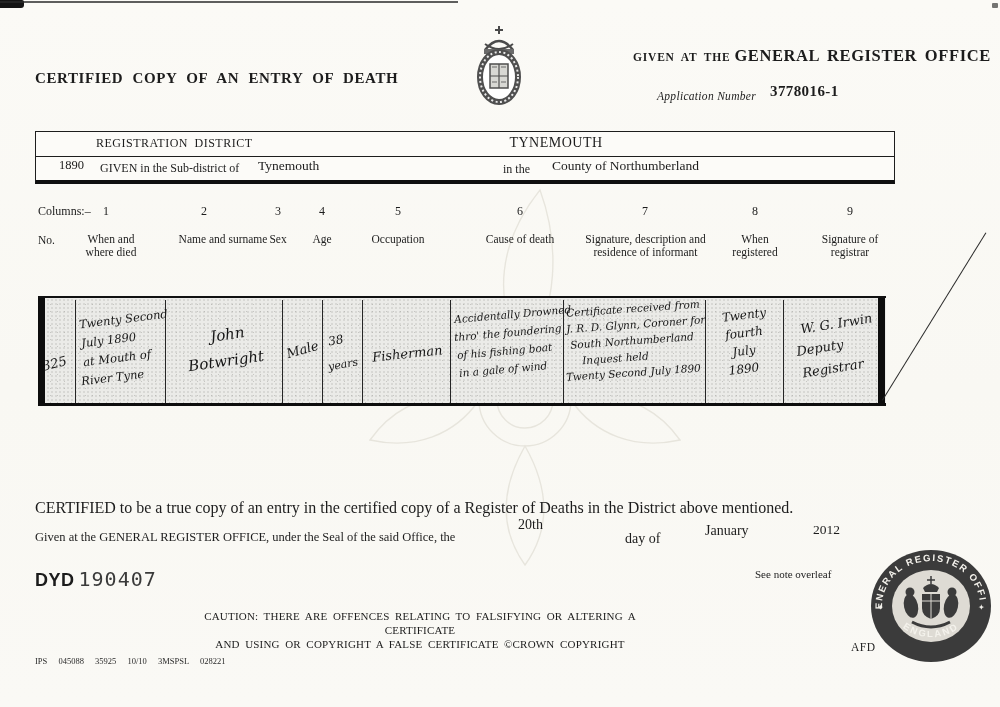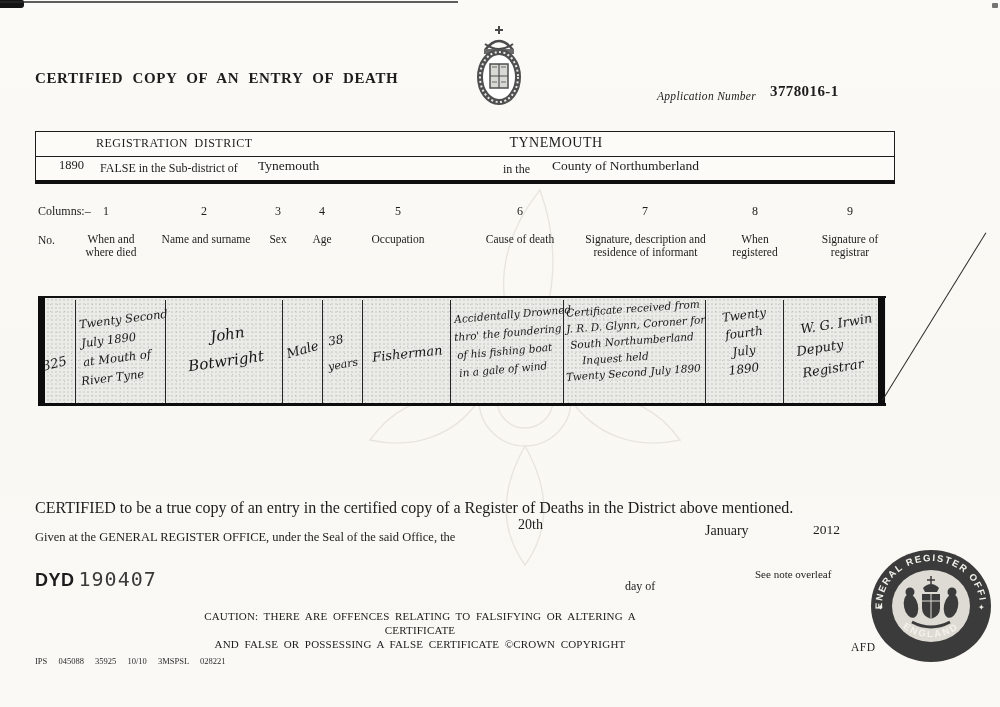--- a/index.html
+++ b/index.html
@@ -51,21 +51,21 @@
   .tbar{top:0;width:7px;height:100%;background:#0d0d0d;}
   .tdiv{top:2px;width:1px;height:98%;background:#252525;}
   .hw{font-family:"DejaVu Serif",serif;font-style:italic;color:#161616;white-space:nowrap;}
   .hw-lines div{white-space:nowrap;}
   
   .strike{left:882px;top:400px;width:197px;border-top:1.4px solid #2b2b2b;transform:rotate(-58.3deg);transform-origin:0 0;}
   
   .certified{left:35px;top:499px;font-size:16px;}
   .given-line{left:35px;top:530px;font-size:12.5px;}
   .date-day{left:518px;top:517px;font-size:14px;}
-  .date-dayof{left:625px;top:531px;font-size:12px;margin-top:48px;}
+  .date-dayof{left:625px;top:531px;font-size:14px;}
   .date-month{left:705px;top:523px;font-size:14px;}
   .date-year{left:813px;top:522px;font-size:13.5px;}
   .serial{left:35px;top:567px;}
   .serial .pfx{font-family:"Liberation Sans",sans-serif;font-weight:bold;font-size:18px;letter-spacing:.5px;}
   .serial .num{font-family:"DejaVu Sans Mono",monospace;font-size:20px;color:#3a3a3a;letter-spacing:1px;margin-left:4px;}
   .see-note{left:755px;top:568px;font-size:11px;}
   .caution{left:170px;top:609px;width:500px;text-align:center;font-size:11px;line-height:14px;letter-spacing:.2px;word-spacing:2.5px;}
   .warning{margin-top:6px;font-size:12.5px;font-weight:bold;letter-spacing:.4px;word-spacing:3px;}
   .smallprint{left:35px;top:656px;font-size:8.5px;word-spacing:9px;color:#2a2a2a;}
   .afd{left:851px;top:641px;font-size:11.5px;letter-spacing:.5px;}
@@ -104,48 +104,52 @@
       <path d="M26 20 Q 40 30 54 20" stroke-width="2"></path>
       <rect x="25" y="25" width="30" height="5" fill="#6a6a6a" stroke="none"></rect>
     </g>
     <ellipse cx="40" cy="53" rx="19" ry="25" fill="#fff" stroke="#4f4f4f" stroke-width="6"></ellipse>
     <ellipse cx="40" cy="53" rx="19" ry="25" fill="none" stroke="#e8e8e8" stroke-width="2" stroke-dasharray="2 2.5"></ellipse>
     <rect x="31" y="40" width="18" height="24" fill="#d8d8d4" stroke="#4f4f4f" stroke-width="1.5"></rect>
     <path d="M31 52 h18 M40 40 v24" stroke="#4f4f4f" stroke-width="1.2"></path>
     <path d="M33 43 h5 M42 58 h5 M33 58 h5 M42 43 h5" stroke="#6a6a6a" stroke-width="1"></path>
   </svg>
 
+  <div class="abs given-at">
+    <span class="sm">GIVEN AT THE</span>
+    <span class="lg">GENERAL REGISTER OFFICE</span>
+  </div>
   <div class="abs app-label">Application Number</div>
   <div class="abs app-value">3778016-1</div>
 
   <div class="abs dbox">
     <div class="abs dbox-divider"></div>
     <div class="abs dbox-reg-label">REGISTRATION DISTRICT</div>
     <div class="abs dbox-reg-value">TYNEMOUTH</div>
     <div class="abs dbox-year">1890</div>
-    <div class="abs dbox-death-label">FALSE in the Sub-district of</div>
+    <div class="abs dbox-death-label">GIVEN in the Sub-district of</div>
     <div class="abs dbox-subdistrict">Tynemouth</div>
     <div class="abs dbox-inthe">in the</div>
     <div class="abs dbox-county">County of Northumberland</div>
   </div>
 
   <div class="abs cols-label">Columns:–</div>
   <div class="abs col-num" style="left:103px">1</div>
   <div class="abs col-num" style="left:201px">2</div>
   <div class="abs col-num" style="left:275px">3</div>
   <div class="abs col-num" style="left:319px">4</div>
   <div class="abs col-num" style="left:395px">5</div>
   <div class="abs col-num" style="left:517px">6</div>
   <div class="abs col-num" style="left:642px">7</div>
   <div class="abs col-num" style="left:752px">8</div>
   <div class="abs col-num" style="left:847px">9</div>
 
   <div class="abs no-label">No.</div>
   <div class="abs col-head" style="left:75px;width:72px">When and where died</div>
-  <div class="abs col-head" style="left:145px;width:122px">Name and surname</div>
+  <div class="abs col-head" style="left:162px;width:122px">Name and surname</div>
   <div class="abs col-head" style="left:258px;width:40px">Sex</div>
   <div class="abs col-head" style="left:302px;width:40px">Age</div>
   <div class="abs col-head" style="left:356px;width:84px">Occupation</div>
   <div class="abs col-head" style="left:468px;width:104px">Cause of death</div>
   <div class="abs col-head" style="left:568px;width:155px">Signature, description and residence of informant</div>
   <div class="abs col-head" style="left:720px;width:70px">When registered</div>
   <div class="abs col-head" style="left:808px;width:84px">Signature of registrar</div>
 
   <div class="abs reg-table">
     <div class="abs tbar" style="left:0"></div>
@@ -221,21 +225,21 @@
   <div class="abs date-month">January</div>
   <div class="abs date-year">2012</div>
 
   <div class="abs serial">
     <span class="pfx">DYD</span><span class="num">190407</span>
   </div>
   <div class="abs see-note">See note overleaf</div>
 
   <div class="abs caution">
     <div>CAUTION: THERE ARE OFFENCES RELATING TO FALSIFYING OR ALTERING A CERTIFICATE</div>
-    <div>AND FALSE OR POSSESSING A FALSE CERTIFICATE ©CROWN COPYRIGHT</div>
+    <div>AND USING OR COPYRIGHT A FALSE CERTIFICATE ©CROWN COPYRIGHT</div>
   </div>
 
   <div class="abs smallprint">IPS 045088 35925 10/10 3MSPSL 028221</div>
 
   <div class="abs afd">AFD</div>
   <svg class="abs seal" width="126" height="120" viewBox="0 0 126 120">
     <defs>
       <path id="arcTop" d="M 14 60 A 49 45 0 0 1 112 60" fill="none"></path>
       <path id="arcBot" d="M 22 64 A 43 39 0 0 0 104 64" fill="none"></path>
     </defs>

